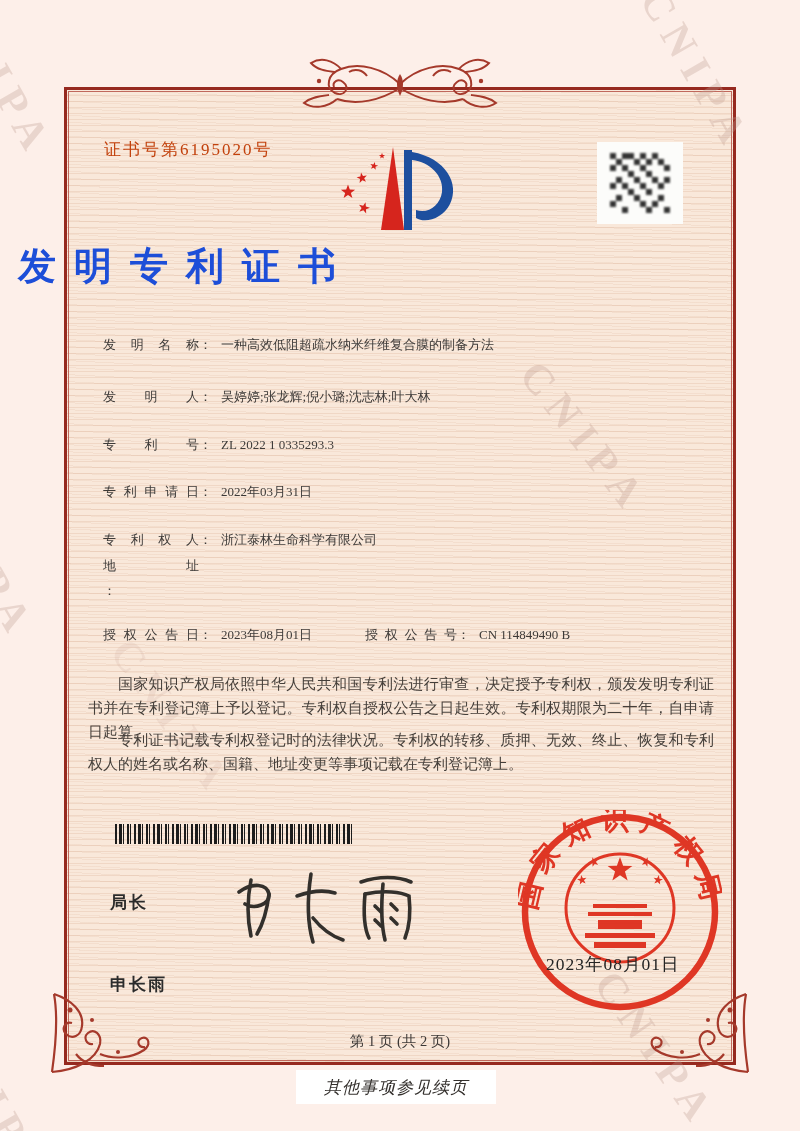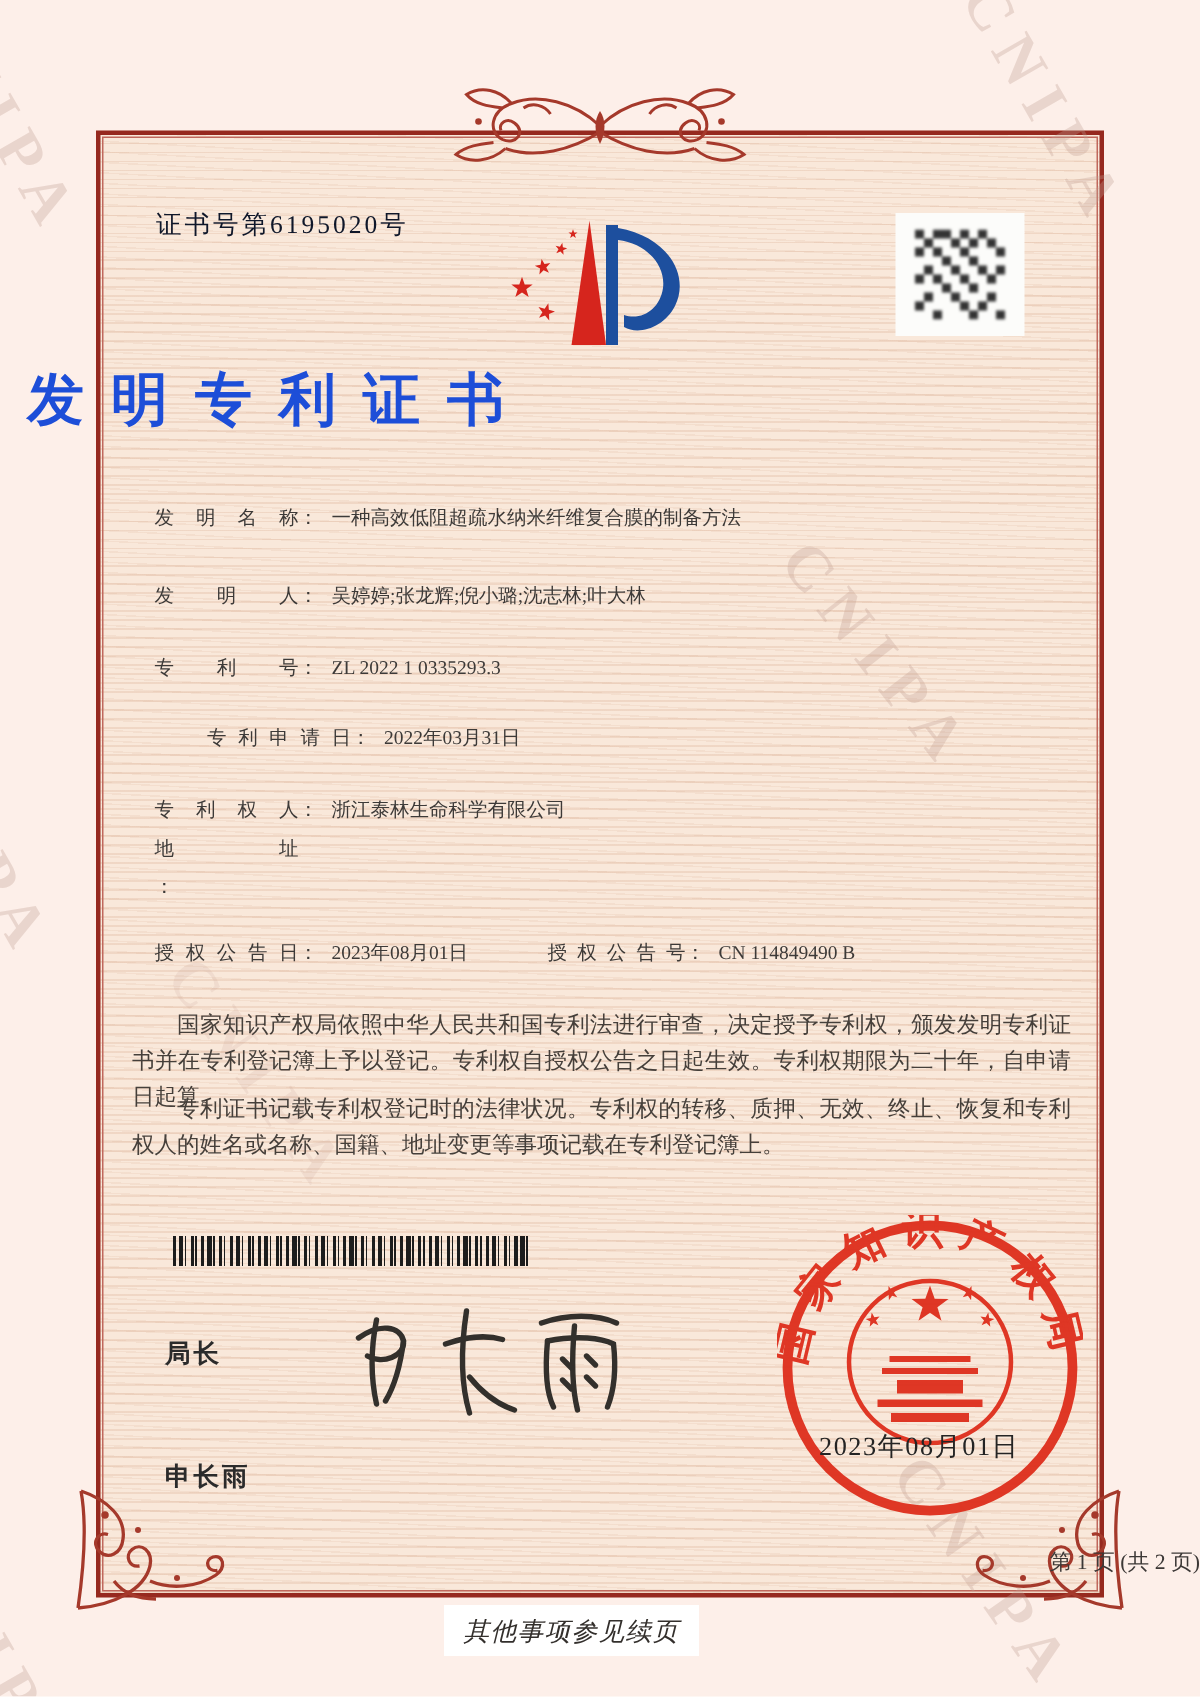--- a/index.html
+++ b/index.html
@@ -10,21 +10,21 @@
          border:3px solid #96291f;background-color:#f9e8da;
          background-image:repeating-linear-gradient(0deg, rgba(216,170,142,0.28) 0 1px, rgba(0,0,0,0) 1px 6px),
                           repeating-linear-gradient(3deg, rgba(216,170,142,0.16) 0 1px, rgba(0,0,0,0) 1px 7px);}
   .frame::after{content:"";position:absolute;inset:1px;border:1px solid #c0685c;pointer-events:none;}
   
   .wm{position:absolute;font-family:"Liberation Serif","DejaVu Serif",serif;font-weight:bold;
       font-size:42px;letter-spacing:10px;color:rgba(193,158,146,0.32);
       transform-origin:left top;z-index:3;pointer-events:none;white-space:nowrap;}
   .wm.faint{color:rgba(193,158,146,0.16);}
   
-  .cert-no{position:absolute;left:104px;top:138px;font-size:17px;letter-spacing:2px;color:#0f172a;z-index:4;text-align:right;}
+  .cert-no{position:absolute;left:104px;top:138px;font-size:17px;letter-spacing:2px;color:#c2410c;z-index:4;text-align:right;}
   .logo{position:absolute;left:318px;top:140px;width:164px;height:100px;z-index:4;}
   .qr-box{position:absolute;left:597px;top:142px;width:86px;height:82px;background:#fcfcfa;z-index:4;
           display:flex;align-items:center;justify-content:center;}
   .qr-box svg{filter:blur(1.1px);}
   .title{position:absolute;top:241px;left:0;width:100%;text-align:left;z-index:4;
          font-family:"Liberation Sans","DejaVu Sans",sans-serif;font-weight:900;
          font-size:38px;letter-spacing:18px;text-indent:18px;color:#1d4ed8;}
   
   .row{position:absolute;left:103px;font-size:13px;color:#3d3a38;display:flex;z-index:4;line-height:25px;}
   .flabel{display:inline-block;width:96px;text-align:justify;text-align-last:justify;-moz-text-align-last:justify;}
@@ -44,22 +44,22 @@
   
   .director-label{position:absolute;left:110px;top:891px;font-family:"Liberation Sans","DejaVu Sans",sans-serif;
                   font-size:17px;font-weight:600;letter-spacing:2px;color:#2b2b2b;z-index:4;}
   .director-name{position:absolute;left:110px;top:973px;font-family:"Liberation Sans","DejaVu Sans",sans-serif;
                  font-size:17px;font-weight:600;letter-spacing:2px;color:#2b2b2b;z-index:4;}
   .signature{position:absolute;left:233px;top:866px;z-index:4;}
   
   .seal{position:absolute;left:518px;top:810px;width:204px;height:204px;z-index:5;opacity:.95;}
   .seal-date{position:absolute;left:546px;top:952px;font-size:17.5px;letter-spacing:1px;color:#242424;z-index:6;}
   
-  .page-info{position:absolute;top:1032px;left:0;width:100%;text-align:right;font-size:14.5px;color:#3c3836;z-index:4;}
-  .cont-box{position:absolute;left:296px;top:1070px;width:170px;height:34px;background:#ffffff;z-index:4;
+  .page-info{position:absolute;top:1032px;left:0;width:100%;text-align:center;font-size:14.5px;color:#3c3836;z-index:4;}
+  .cont-box{position:absolute;left:296px;top:1070px;width:200px;height:34px;background:#ffffff;z-index:4;
             display:flex;align-items:center;justify-content:center;font-size:17px;font-style:italic;
             letter-spacing:1px;color:#332f2c;}
   
   .orn-top{position:absolute;left:283px;top:54px;z-index:4;}
   .orn-bl{position:absolute;left:46px;top:990px;z-index:4;}
   .orn-br{position:absolute;left:634px;top:990px;z-index:4;transform:scaleX(-1);}
 </style>
 </head>
 <body>
 
@@ -187,21 +187,21 @@
   <div class="row" style="top:384px;">
     <span class="flabel">发明人</span>
       <span class="colon">：</span>
       <span class="fvalue">吴婷婷;张龙辉;倪小璐;沈志林;叶大林</span>
   </div>
   <div class="row" style="top:432px;">
     <span class="flabel">专利号</span>
       <span class="colon">：</span>
       <span class="fvalue">ZL 2022 1 0335293.3</span>
   </div>
-  <div class="row" style="top:479px;margin-left:35px;">
+  <div class="row" style="top:479px;">
     <span class="flabel">专利申请日</span>
       <span class="colon">：</span>
       <span class="fvalue">2022年03月31日</span>
   </div>
   <div class="row" style="top:527px;">
     <span class="flabel">专利权人</span>
       <span class="colon">：</span>
       <span class="fvalue">浙江泰林生命科学有限公司</span>
   </div>
   <div class="row" style="top:553px;flex-direction:column;">

